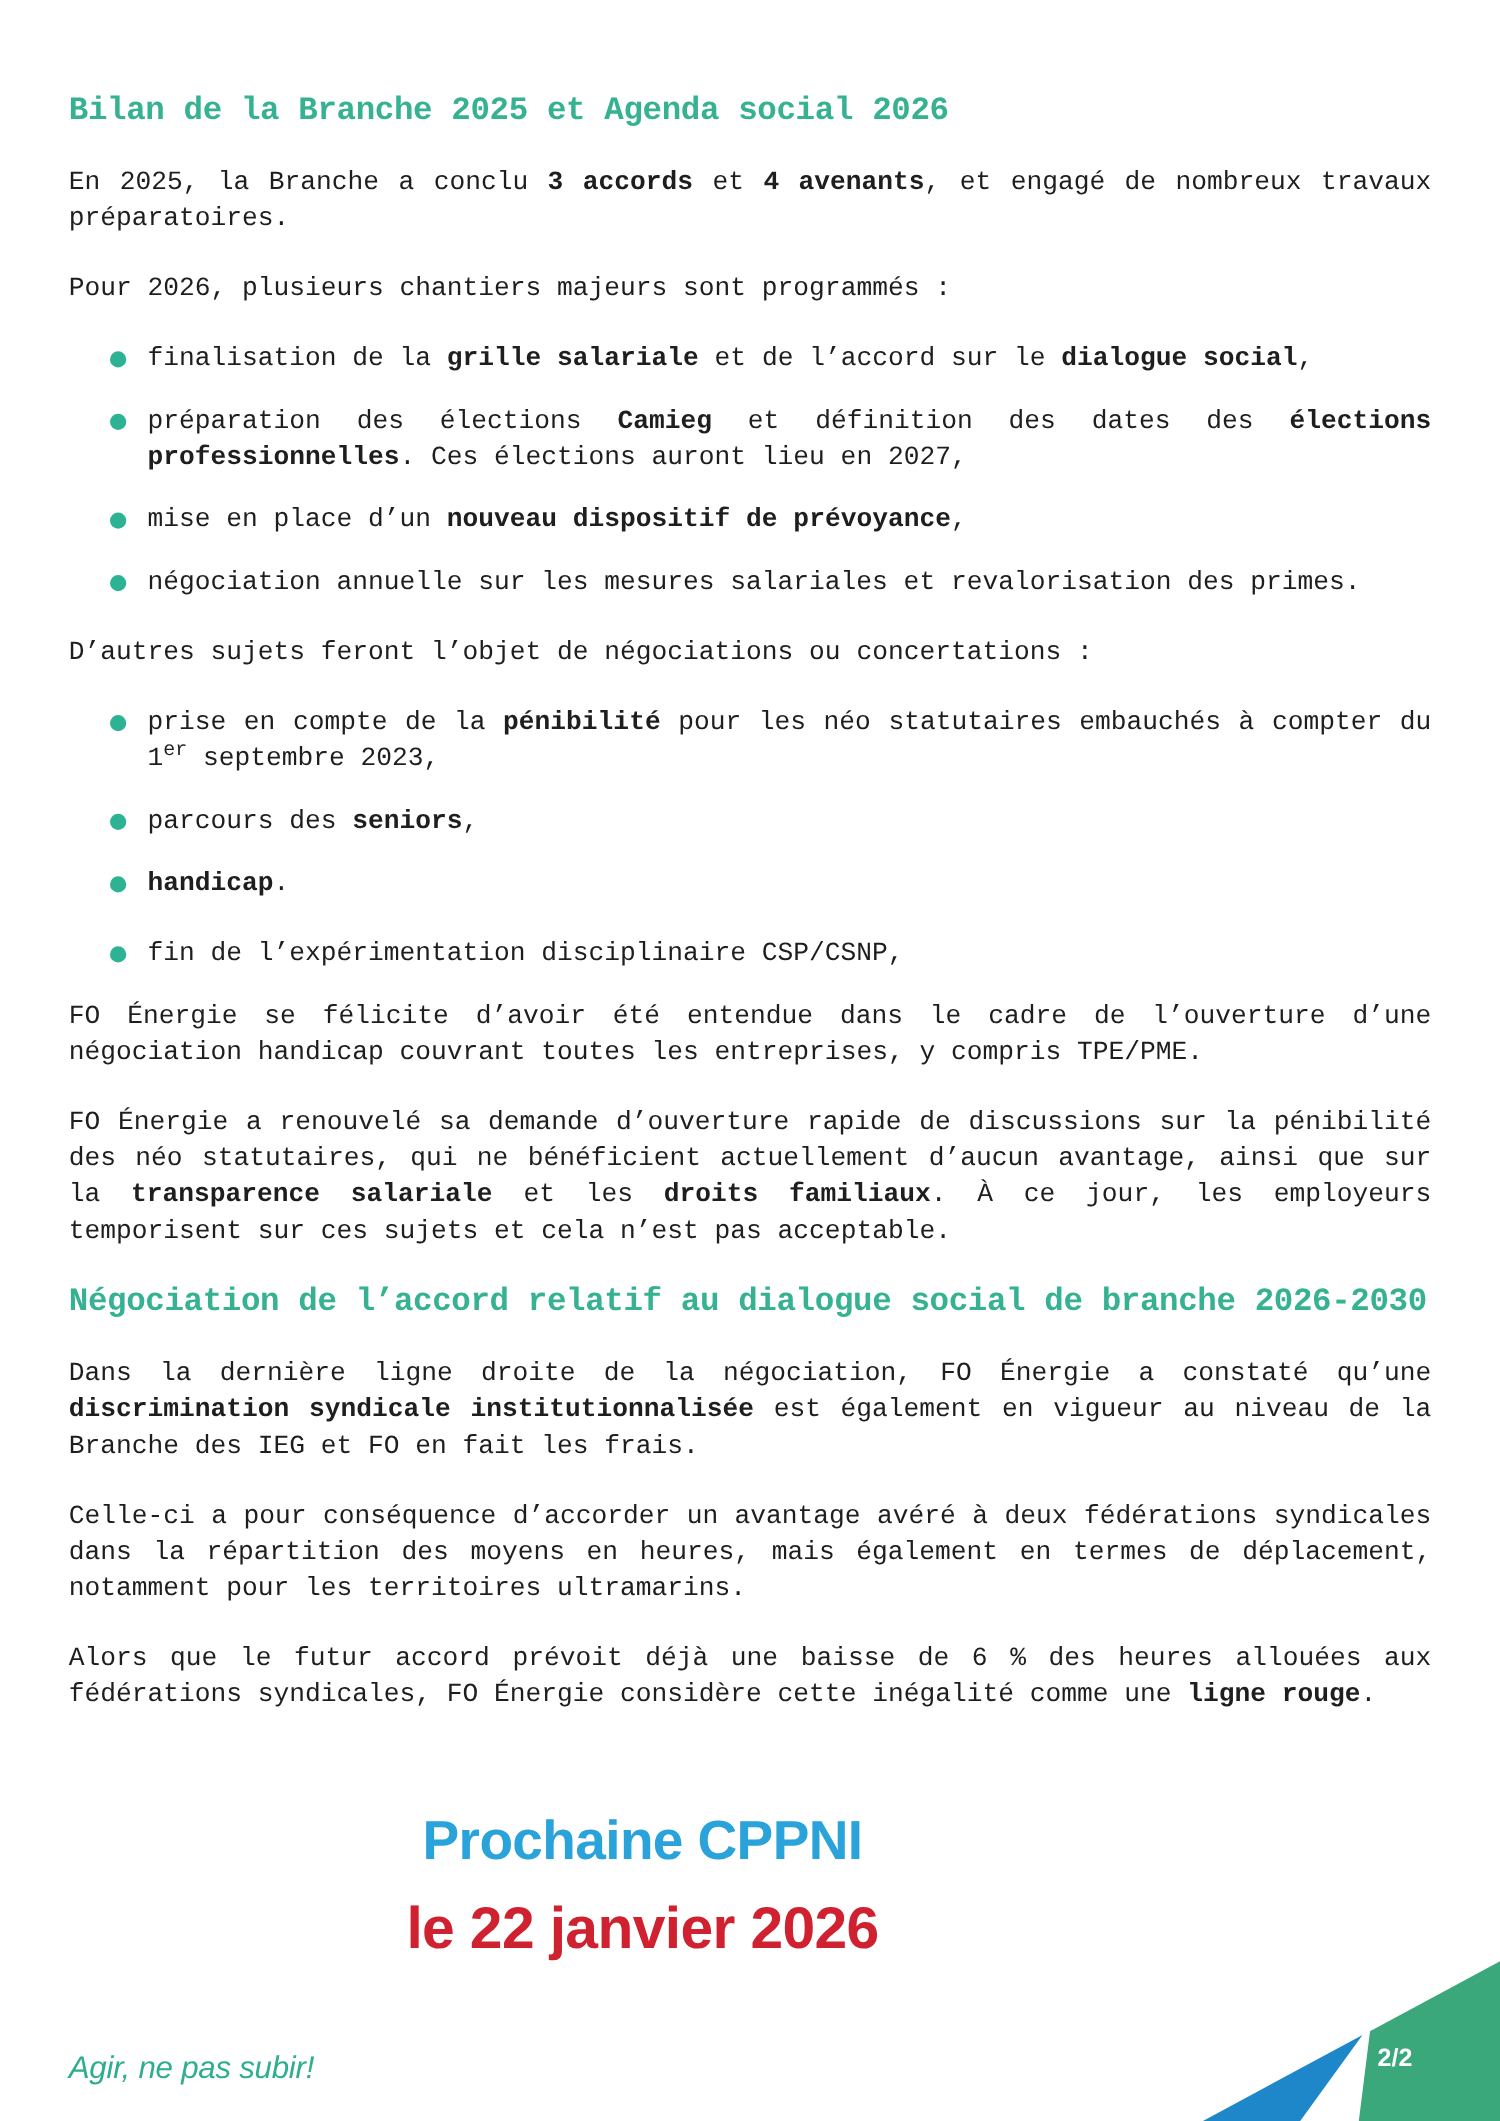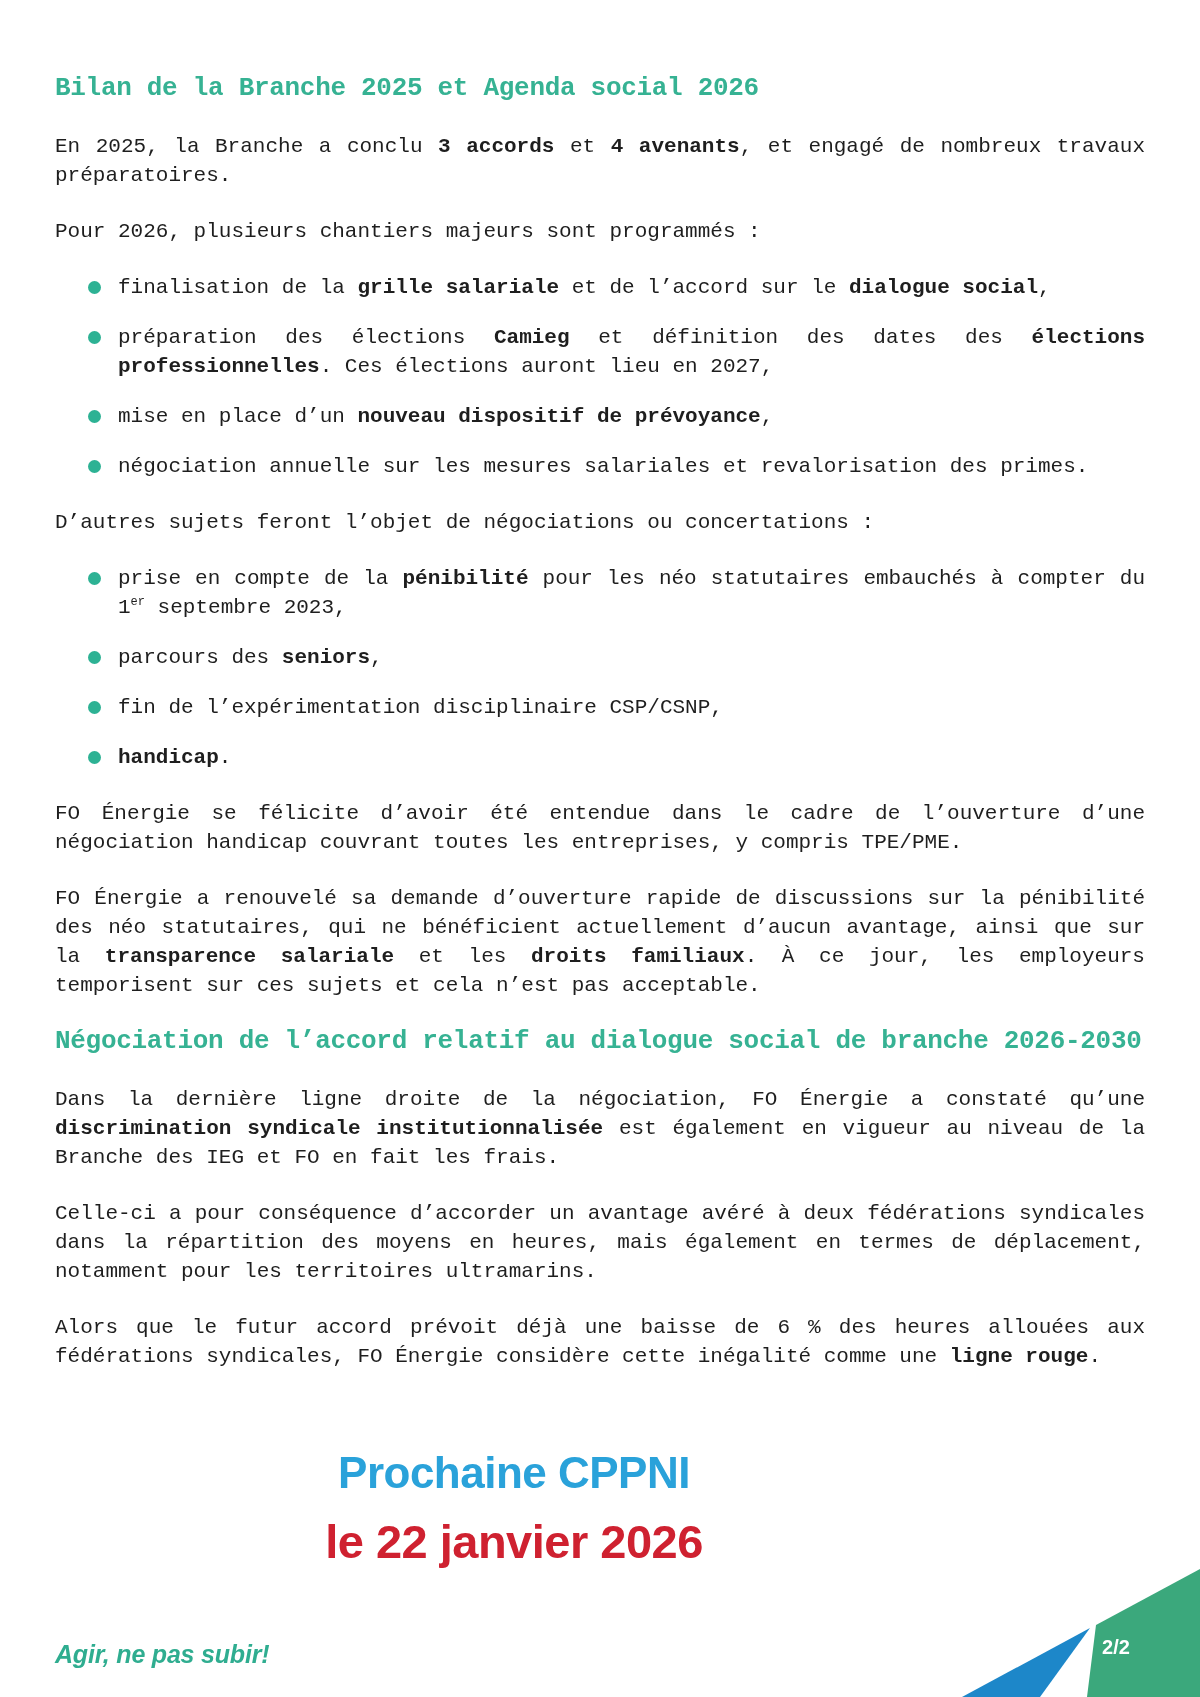--- a/index.html
+++ b/index.html
@@ -58,21 +58,21 @@
   .bullet-dot{
     position:absolute;
     left:33px;
     top:8px;
     width:13px;
     height:13px;
     border-radius:50%;
     background:var(--bullet-teal);
   }
   strong{font-weight:bold;}
-  sup{font-size:12px;line-height:0;vertical-align:super;}
+  sup{font-size:16px;line-height:0;vertical-align:super;}
   .announcement{
     position:absolute;
     left:0;
     width:1028px;
     text-align:center;
     font-weight:bold;
     margin:0;
   }
   .announcement-line1{
     top:1448px;
@@ -84,21 +84,21 @@
     top:1514px;
     font-size:47px;
     color:var(--date-red);
     letter-spacing:-0.5px;
   }
   .footer-slogan{
     position:absolute;
     left:55px;
     top:1640px;
     font-size:25px;
-    font-weight:bold;
+    font-weight:normal;
     font-style:italic;
     color:var(--footer-teal);
     letter-spacing:-0.2px;
   }
   .corner-art{
     position:absolute;
     right:0;
     bottom:0;
     width:250px;
     height:140px;
@@ -126,22 +126,22 @@
       <h2 class="section-heading"><span>Bilan de la Branche 2025 et Agenda social 2026</span></h2>
       <p class="body-paragraph"><span>En 2025, la Branche a conclu </span><strong>3 accords</strong><span> et </span><strong>4 avenants</strong><span>, et engagé de nombreux travaux préparatoires.</span></p>
       <p class="body-paragraph"><span>Pour 2026, plusieurs chantiers majeurs sont programmés :</span></p>
       <div class="bullet-item"><span class="bullet-dot"></span><span><span>finalisation de la </span><strong>grille salariale</strong><span> et de l’accord sur le </span><strong>dialogue social</strong><span>,</span></span></div>
       <div class="bullet-item"><span class="bullet-dot"></span><span><span>préparation des élections </span><strong>Camieg</strong><span> et définition des dates des </span><strong>élections professionnelles</strong><span>. Ces élections auront lieu en 2027,</span></span></div>
       <div class="bullet-item"><span class="bullet-dot"></span><span><span>mise en place d’un </span><strong>nouveau dispositif de prévoyance</strong><span>,</span></span></div>
       <div class="bullet-item last"><span class="bullet-dot"></span><span><span>négociation annuelle sur les mesures salariales et revalorisation des primes.</span></span></div>
       <p class="body-paragraph"><span>D’autres sujets feront l’objet de négociations ou concertations :</span></p>
       <div class="bullet-item"><span class="bullet-dot"></span><span><span>prise en compte de la </span><strong>pénibilité</strong><span> pour les néo statutaires embauchés à compter du 1</span><sup>er</sup><span> septembre 2023,</span></span></div>
       <div class="bullet-item"><span class="bullet-dot"></span><span><span>parcours des </span><strong>seniors</strong><span>,</span></span></div>
+      <div class="bullet-item last"><span class="bullet-dot"></span><span><strong>handicap</strong><span>.</span></span></div>
       <div class="bullet-item"><span class="bullet-dot"></span><span><span>fin de l’expérimentation disciplinaire CSP/CSNP,</span></span></div>
-      <div class="bullet-item last"><span class="bullet-dot"></span><span><strong>handicap</strong><span>.</span></span></div>
       <p class="body-paragraph"><span>FO Énergie se félicite d’avoir été entendue dans le cadre de l’ouverture d’une négociation handicap couvrant toutes les entreprises, y compris TPE/PME.</span></p>
       <p class="body-paragraph"><span>FO Énergie a renouvelé sa demande d’ouverture rapide de discussions sur la pénibilité des néo statutaires, qui ne bénéficient actuellement d’aucun avantage, ainsi que sur la </span><strong>transparence salariale</strong><span> et les </span><strong>droits familiaux</strong><span>. À ce jour, les employeurs temporisent sur ces sujets et cela n’est pas acceptable.</span></p>
       <h2 class="section-heading"><span>Négociation de l’accord relatif au dialogue social de branche 2026-2030</span></h2>
       <p class="body-paragraph"><span>Dans la dernière ligne droite de la négociation, FO Énergie a constaté qu’une </span><strong>discrimination syndicale institutionnalisée</strong><span> est également en vigueur au niveau de la Branche des IEG et FO en fait les frais.</span></p>
       <p class="body-paragraph"><span>Celle-ci a pour conséquence d’accorder un avantage avéré à deux fédérations syndicales dans la répartition des moyens en heures, mais également en termes de déplacement, notamment pour les territoires ultramarins.</span></p>
       <p class="body-paragraph"><span>Alors que le futur accord prévoit déjà une baisse de 6 % des heures allouées aux fédérations syndicales, FO Énergie considère cette inégalité comme une </span><strong>ligne rouge</strong><span>.</span></p>
     </main>
 
   <div class="announcement announcement-line1">Prochaine CPPNI</div>
 

